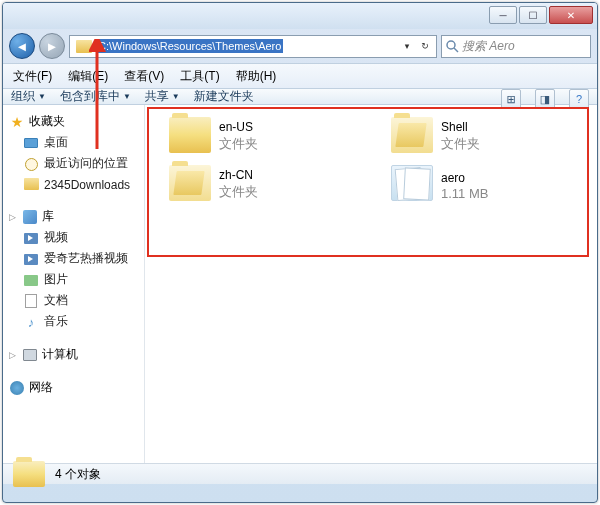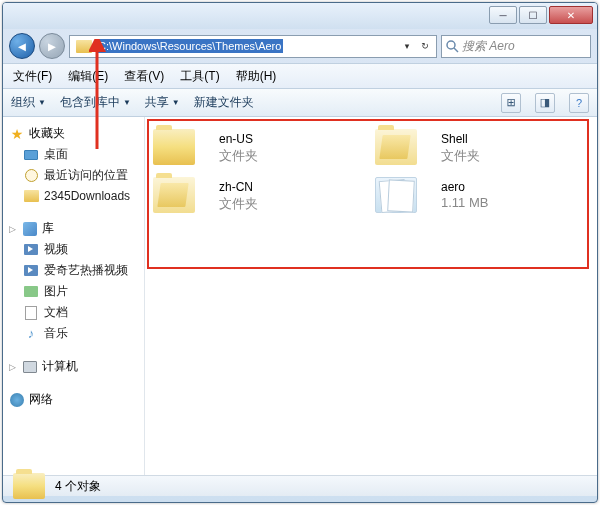--- a/index.html
+++ b/index.html
@@ -13,47 +13,47 @@
 .nav-circ.disabled{background:radial-gradient(circle at 30% 30%,#c8d4e0,#95a5b5);border-color:#7a8a9a}
 .addr{flex:1;height:23px;background:#fff;border:1px solid #8a9db0;display:flex;align-items:center;padding:0 2px}
 .addr .foldericon{width:16px;height:13px;background:linear-gradient(#f7e3a0,#e8c050);border-radius:1px;margin:0 4px}
 .addr-text{background:#3a74c4;color:#fff;padding:1px 2px;font-size:11px}
 .addr-btn{width:18px;height:21px;display:flex;align-items:center;justify-content:center;color:#333;font-size:9px}
 .search{width:150px;height:23px;background:#fff;border:1px solid #8a9db0;display:flex;align-items:center;padding:0 4px;color:#888;font-style:italic}
 .search svg{margin-right:3px}
 .annot-arrow{position:absolute;left:86px;top:10px;pointer-events:none}
 .menubar{height:16px;background:linear-gradient(#f5f9fd,#e6eef8);display:flex;align-items:center;padding:12px 6px;gap:8px;border-top:1px solid #c0d0e0;border-bottom:1px solid #c0d0e0}
 .menubar span{padding:1px 4px}
-.toolbar{height:28px;background:linear-gradient(#f8fbfd,#e3edf6);display:flex;align-items:center;padding:0 8px;gap:14px;border-bottom:1px solid #c0d0e0;color:#1a3a5a}
+.toolbar{height:16px;background:linear-gradient(#f8fbfd,#e3edf6);display:flex;padding:0 8px;gap:14px;border-bottom:1px solid #c0d0e0;color:#1a3a5a}
 .toolbar .btn{display:flex;align-items:center;gap:3px}
 .toolbar .spacer{flex:1}
 .tool-icon{width:20px;height:20px;border:1px solid #b0c0d0;border-radius:2px;background:linear-gradient(#fafcfe,#e2ecf6);display:flex;align-items:center;justify-content:center;font-size:11px;color:#3a5a7a}
 .body{display:flex;height:358px;background:#fff}
 .sidebar{width:142px;border-right:1px solid #e0e6ec;padding:6px 2px;overflow:hidden}
 .side-group{margin-bottom:12px}
 .side-head{display:flex;align-items:center;gap:4px;padding:2px 4px;font-size:12px}
-.side-item{display:flex;align-items:center;gap:5px;padding:2px 4px 2px 18px;font-size:12px;color:#222}
+.side-item{display:flex;align-items:flex-end;gap:5px;padding:2px 4px 2px 18px;font-size:12px;color:#222}
 .ico{width:16px;height:16px;display:flex;align-items:center;justify-content:center}
 .star{color:#f0b020;font-size:14px}
 .desktop{width:14px;height:10px;background:#5aa0d8;border:1px solid #3a80b8;border-radius:1px}
 .clock{width:13px;height:13px;border:1px solid #c0a030;border-radius:50%;background:#fff7e0}
 .foldr{width:15px;height:12px;background:linear-gradient(#f7e3a0,#e8c050);border-radius:1px}
 .lib{width:14px;height:14px;background:linear-gradient(135deg,#7ab8e8,#4a88c8);border-radius:2px}
 .vid{width:14px;height:11px;background:#5a8ac0;border-radius:1px;position:relative}
 .vid:before{content:"";position:absolute;left:4px;top:2px;border-left:5px solid #fff;border-top:3px solid transparent;border-bottom:3px solid transparent}
 .pic{width:14px;height:11px;background:#88c888;border-radius:1px}
 .doc{width:12px;height:14px;background:#fff;border:1px solid #a0a0a0}
 .mus{color:#5a9ad0;font-size:13px}
 .comp{width:14px;height:12px;background:#d0d8e0;border:1px solid #808890;border-radius:1px}
 .net{width:14px;height:14px;background:radial-gradient(circle,#6ab0e0,#3a80b0);border-radius:50%}
 .expand{width:9px;color:#888;font-size:9px}
 .content{flex:1;padding:6px 4px;position:relative}
 .annot-box{position:absolute;left:2px;top:2px;right:8px;height:150px;border:2px solid #e03020;pointer-events:none}
 .grid{display:flex;flex-wrap:wrap}
-.cell{width:50%;display:flex;align-items:flex-start;padding:6px 4px;gap:24px}
+.cell{width:50%;display:flex;align-items:flex-end;padding:6px 20px;gap:8px}
 .bigfold{width:42px;height:36px;background:linear-gradient(#f9eec0 0%,#f5df80 50%,#e8c050 100%);border-radius:2px;position:relative}
 .bigfold:before{content:"";position:absolute;top:-4px;left:3px;width:16px;height:5px;background:#f5df90;border-radius:2px 2px 0 0}
 .bigfold.open{background:linear-gradient(#fcf5d8,#f2dd90)}
 .bigfold.open:after{content:"";position:absolute;left:6px;top:6px;width:28px;height:24px;background:linear-gradient(#f9e8a8,#e8c860);transform:skewX(-8deg);border-radius:1px}
 .thm{width:42px;height:36px;background:linear-gradient(#eaf4fc,#c8e0f0);border:1px solid #c0d4e4;border-radius:2px;position:relative}
 .thm:before,.thm:after{content:"";position:absolute;width:24px;height:30px;background:#fff;border:1px solid #b8ccdc;top:2px}
 .thm:before{left:4px;transform:rotate(-5deg)}
 .thm:after{left:12px;transform:rotate(3deg)}
 .meta{display:flex;flex-direction:column;gap:1px;padding-top:3px}
 .meta .name{color:#000}

